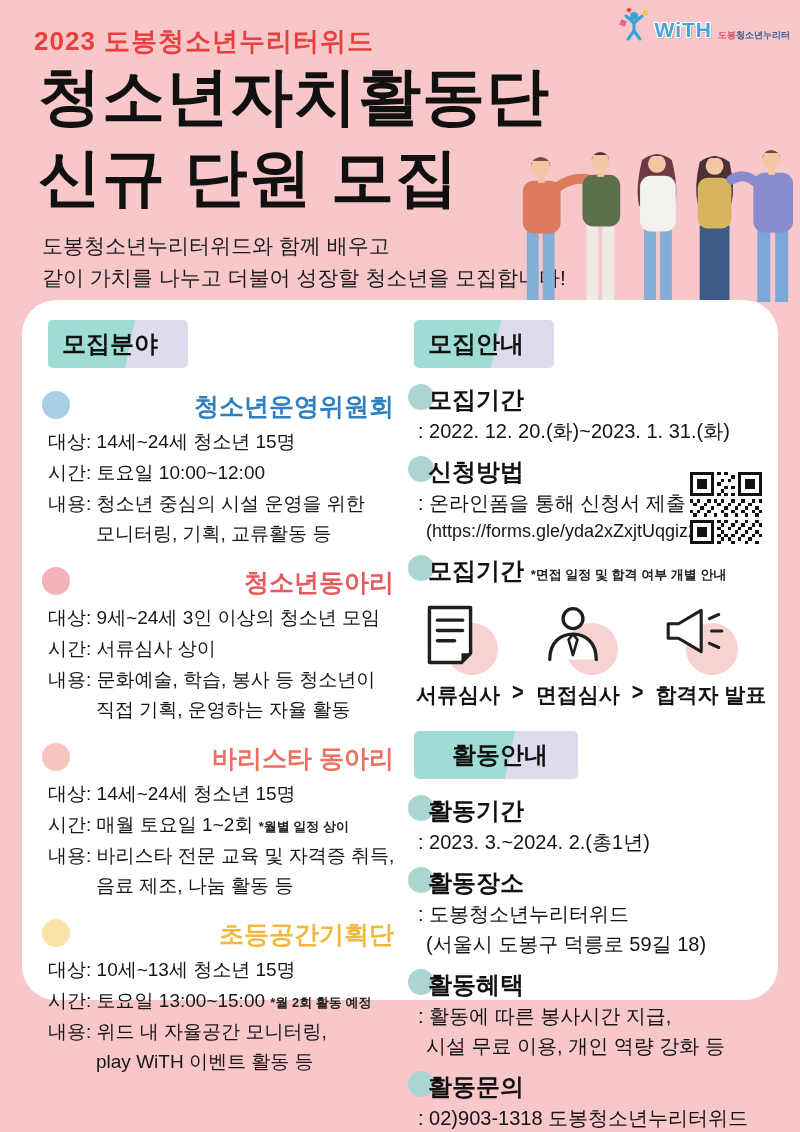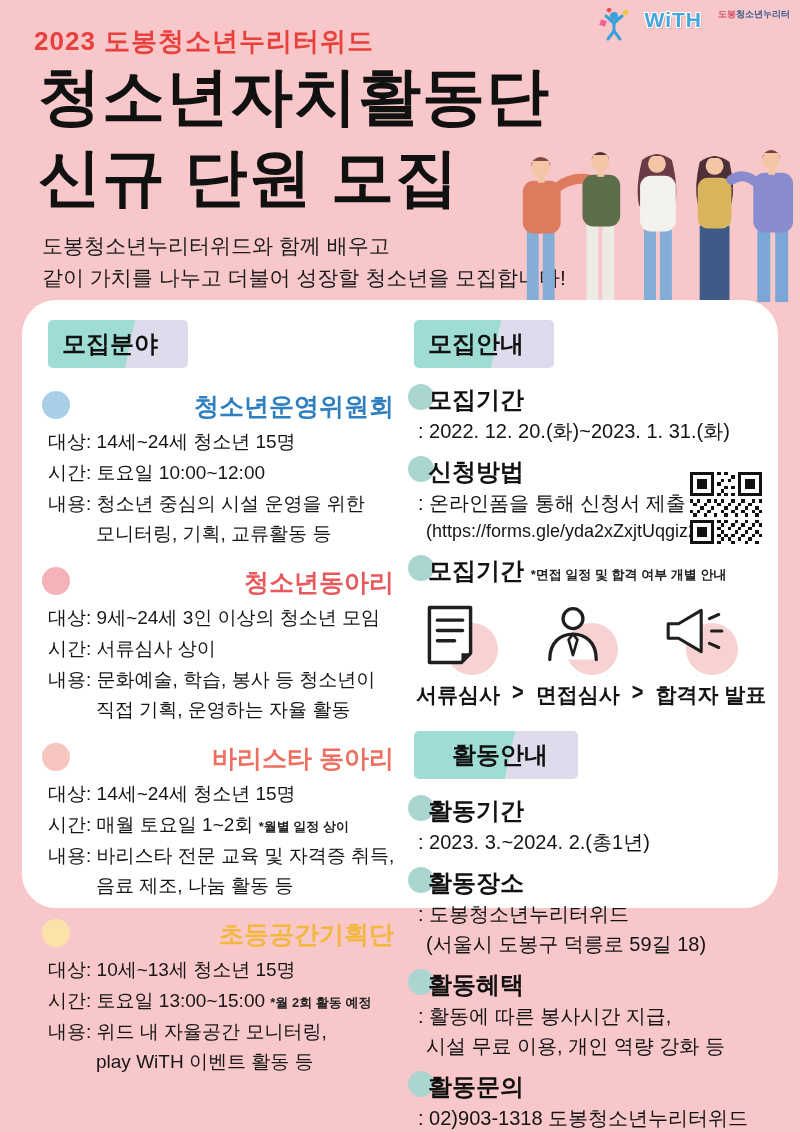--- a/index.html
+++ b/index.html
@@ -8,29 +8,29 @@
     position:relative; overflow:hidden;
     background:#f8c7c9;
     font-family:"Liberation Sans", sans-serif;
     color:#141414;
   }
   
   .header { position:absolute; left:0; top:0; width:800px; height:302px; overflow:hidden; }
   .eyebrow { position:absolute; left:34px; top:24px; font-size:26px; font-weight:bold; color:#e8403d; letter-spacing:1px; }
   .big-title { position:absolute; left:38px; top:56px; font-size:63px; line-height:1.28; font-weight:900; color:#111; letter-spacing:1px; }
   .desc { position:absolute; left:42px; top:230px; font-size:21px; line-height:1.5; color:#1b1b1b; }
-  .logo { position:absolute; top:8px; right:10px; display:flex; align-items:flex-start; gap:14px; }
+  .logo { position:absolute; top:8px; right:10px; display:flex; align-items:flex-end; gap:4px; }
   .logo .brand { font-size:21px; font-weight:900; color:#45a5de; letter-spacing:1px;
     text-shadow:-1px -1px 0 #fff,1px -1px 0 #fff,-1px 1px 0 #fff,1px 1px 0 #fff, 2px 2px 0 rgba(0,0,0,.15); }
   .logo .org { font-size:9px; font-weight:bold; margin-left:2px; }
   .logo .org .p1 { color:#d4556a; } .logo .org .p2 { color:#3a5b8c; }
   .people { position:absolute; right:0; top:148px; width:300px; height:154px; }
 
   
-  .panel { position:absolute; left:22px; top:300px; width:756px; height:608px;
+  .panel { position:absolute; left:22px; top:300px; width:756px; height:700px;
     background:#fff; border-radius:34px; display:flex; padding:12px 8px 0 16px; }
   .col { width:50%; padding:0 10px; }
 
   .badge { display:inline-block; font-size:24px; font-weight:bold; color:#111;
     padding:8px 30px 8px 14px; border-radius:5px; margin:8px 0 6px;
     background:linear-gradient(102deg,#9edcd4 58%,#dcdcec 58%); }
 
   
   .sec-head { position:relative; margin:16px 0 4px; padding-left:16px; font-size:25px; font-weight:bold; white-space:nowrap;text-align:right; }
   .sec-head .dot { position:absolute; left:-6px; top:1px; width:28px; height:28px; border-radius:50%; }

